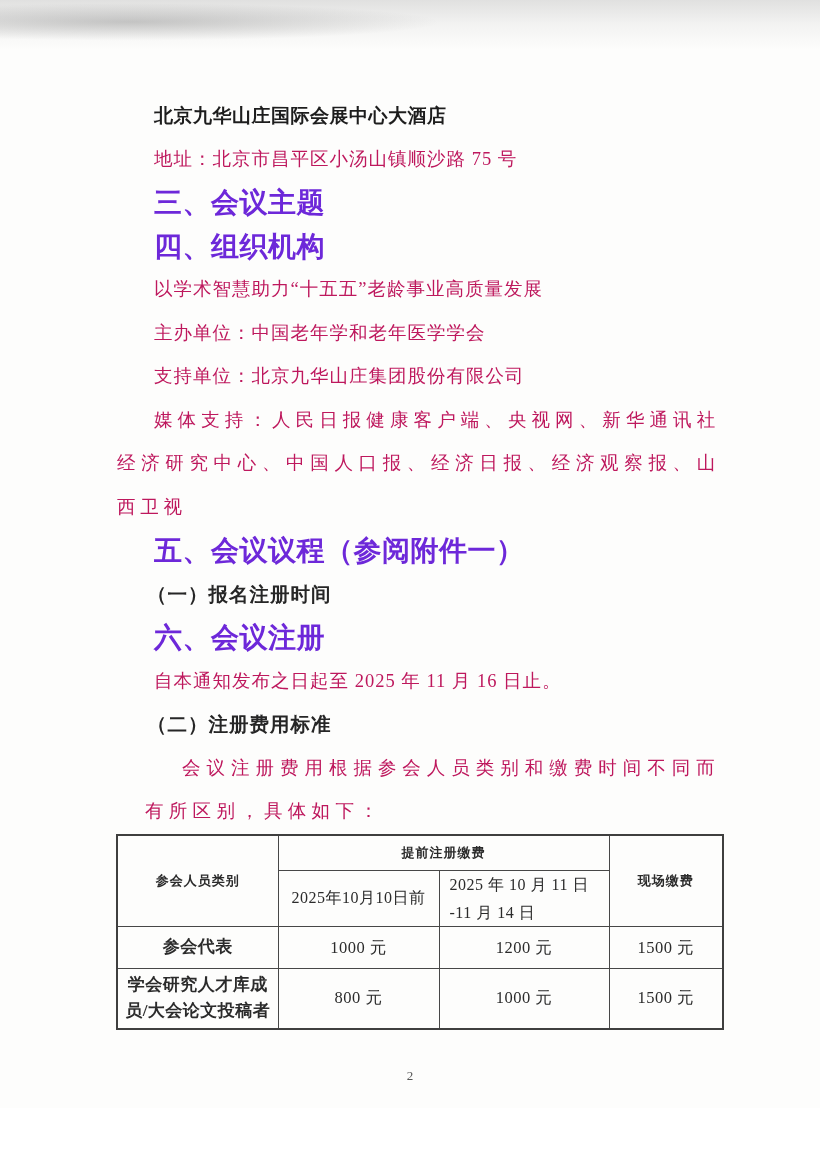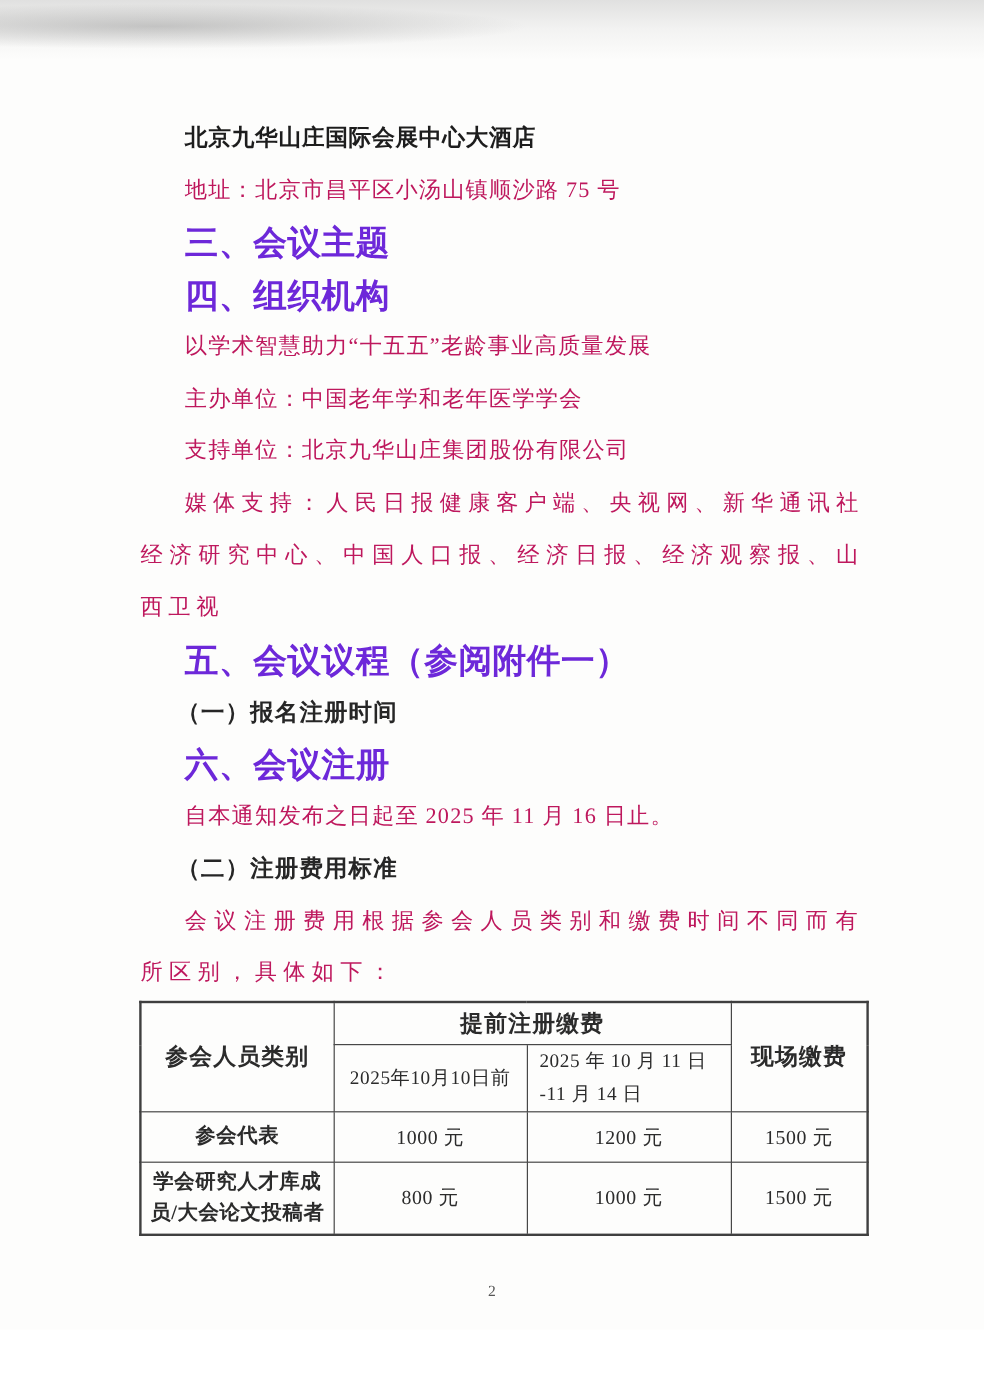--- a/index.html
+++ b/index.html
@@ -38,42 +38,42 @@
     font-family:"Liberation Sans", sans-serif;
     font-weight:bold; font-size:19px; letter-spacing:0.5px; color:#1d1d1d;
   }
   .h-sec {
     font-family:"Liberation Sans", sans-serif;
     font-weight:bold; font-size:28px; letter-spacing:0.5px; color:#6d28d9;
   }
   .sub-h { font-weight:bold; font-size:19.5px; color:#262626; letter-spacing:1px; }
   .just { text-align:justify; }
   .media { letter-spacing:4.8px; }
-  .fee { letter-spacing:5.3px; }
+  .fee { letter-spacing:5.3px;margin-left:28px; }
 
   table.fee-table {
     border-collapse:collapse;
     table-layout:fixed;
     width:606px;
     margin-left:-1px;
     border:2px solid #3f3f3f;
   }
   table.fee-table td {
     border:1.5px solid #474747;
     padding:0;
     vertical-align:middle;
     color:#2b2b2b;
   }
   .col-cat    { width:161px; }
   .col-early1 { width:161px; }
   .col-early2 { width:170px; }
   .col-onsite { width:114px; }
   .th-bold {
     font-family:"Liberation Sans", sans-serif;
-    font-weight:bold; font-size:19px; text-align:center; letter-spacing:1px;
+    font-weight:bold; font-size:13px; text-align:center; letter-spacing:1px;
     color:#1f1f1f;
   }
   .tr-group  { height:36px; }
   .tr-dates  { height:56px; }
   .tr-row1   { height:42px; }
   .tr-row2   { height:60px; }
   .th-date1  { font-size:16px; text-align:center; letter-spacing:0.5px; }
   .th-date2  { font-size:16px; text-align:left; padding-left:10px !important; line-height:1.7; letter-spacing:0.5px; }
   .td-cat {
     font-size:17px; font-weight:600; text-align:center;

